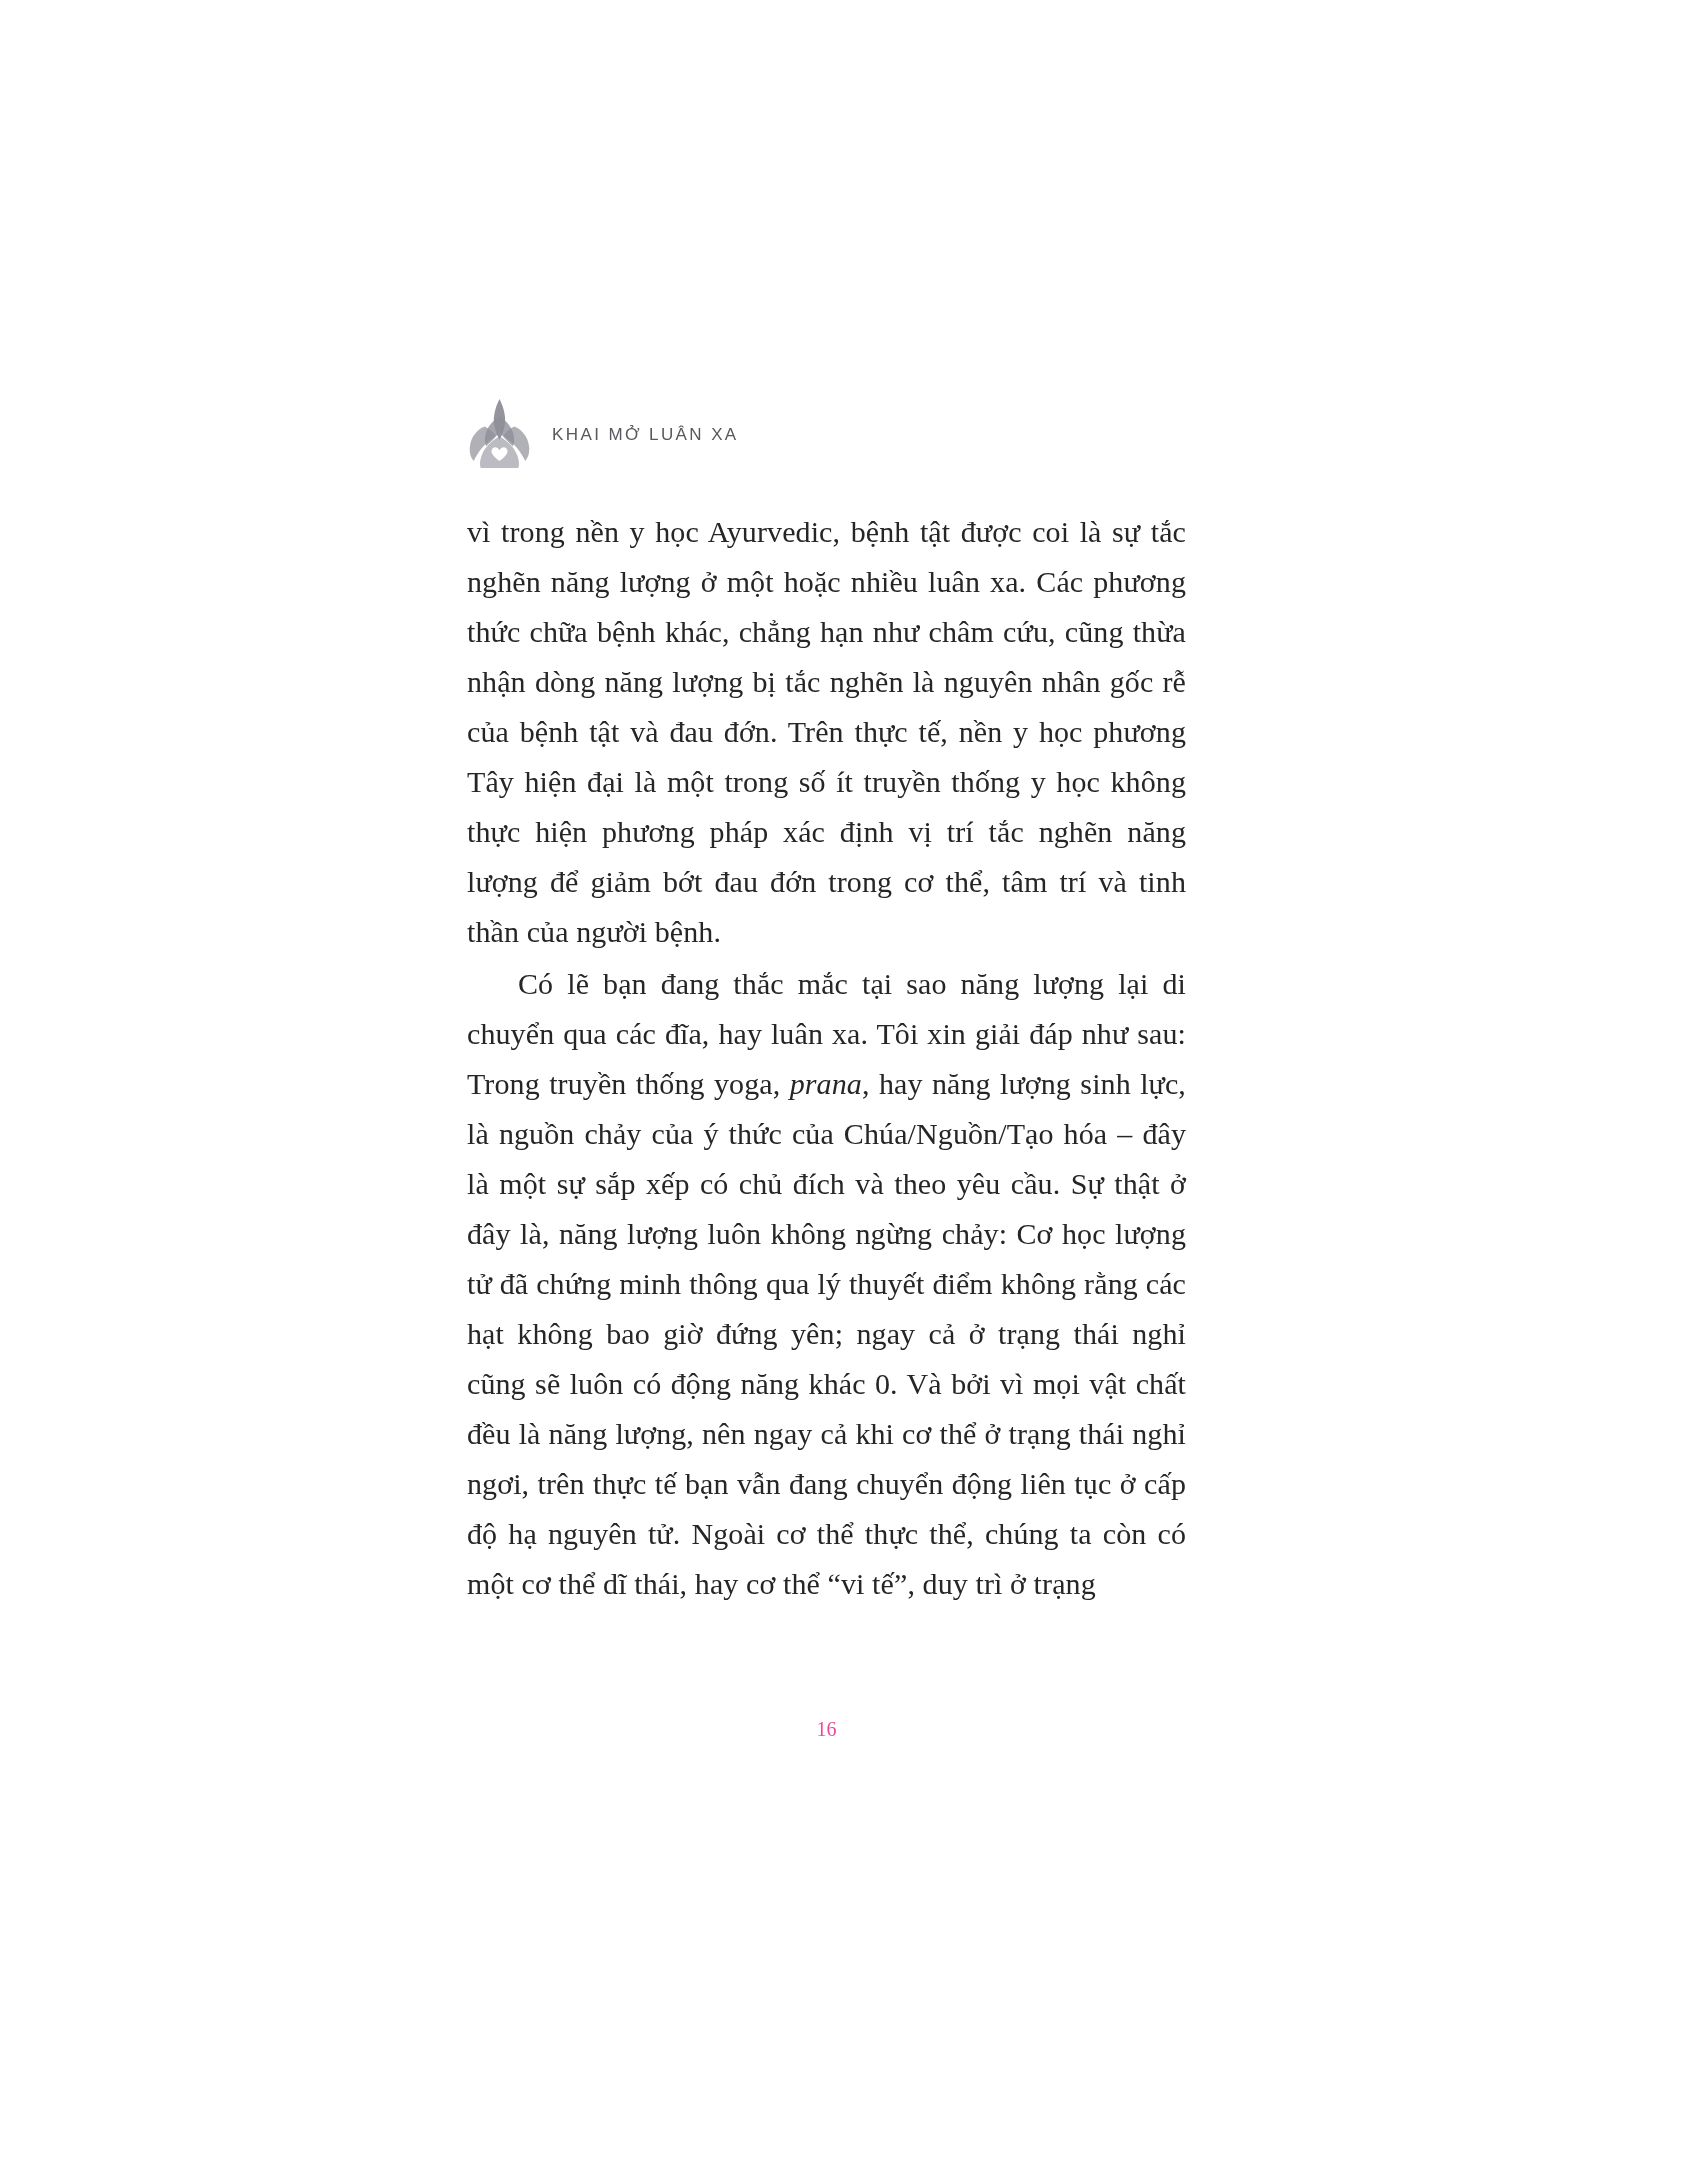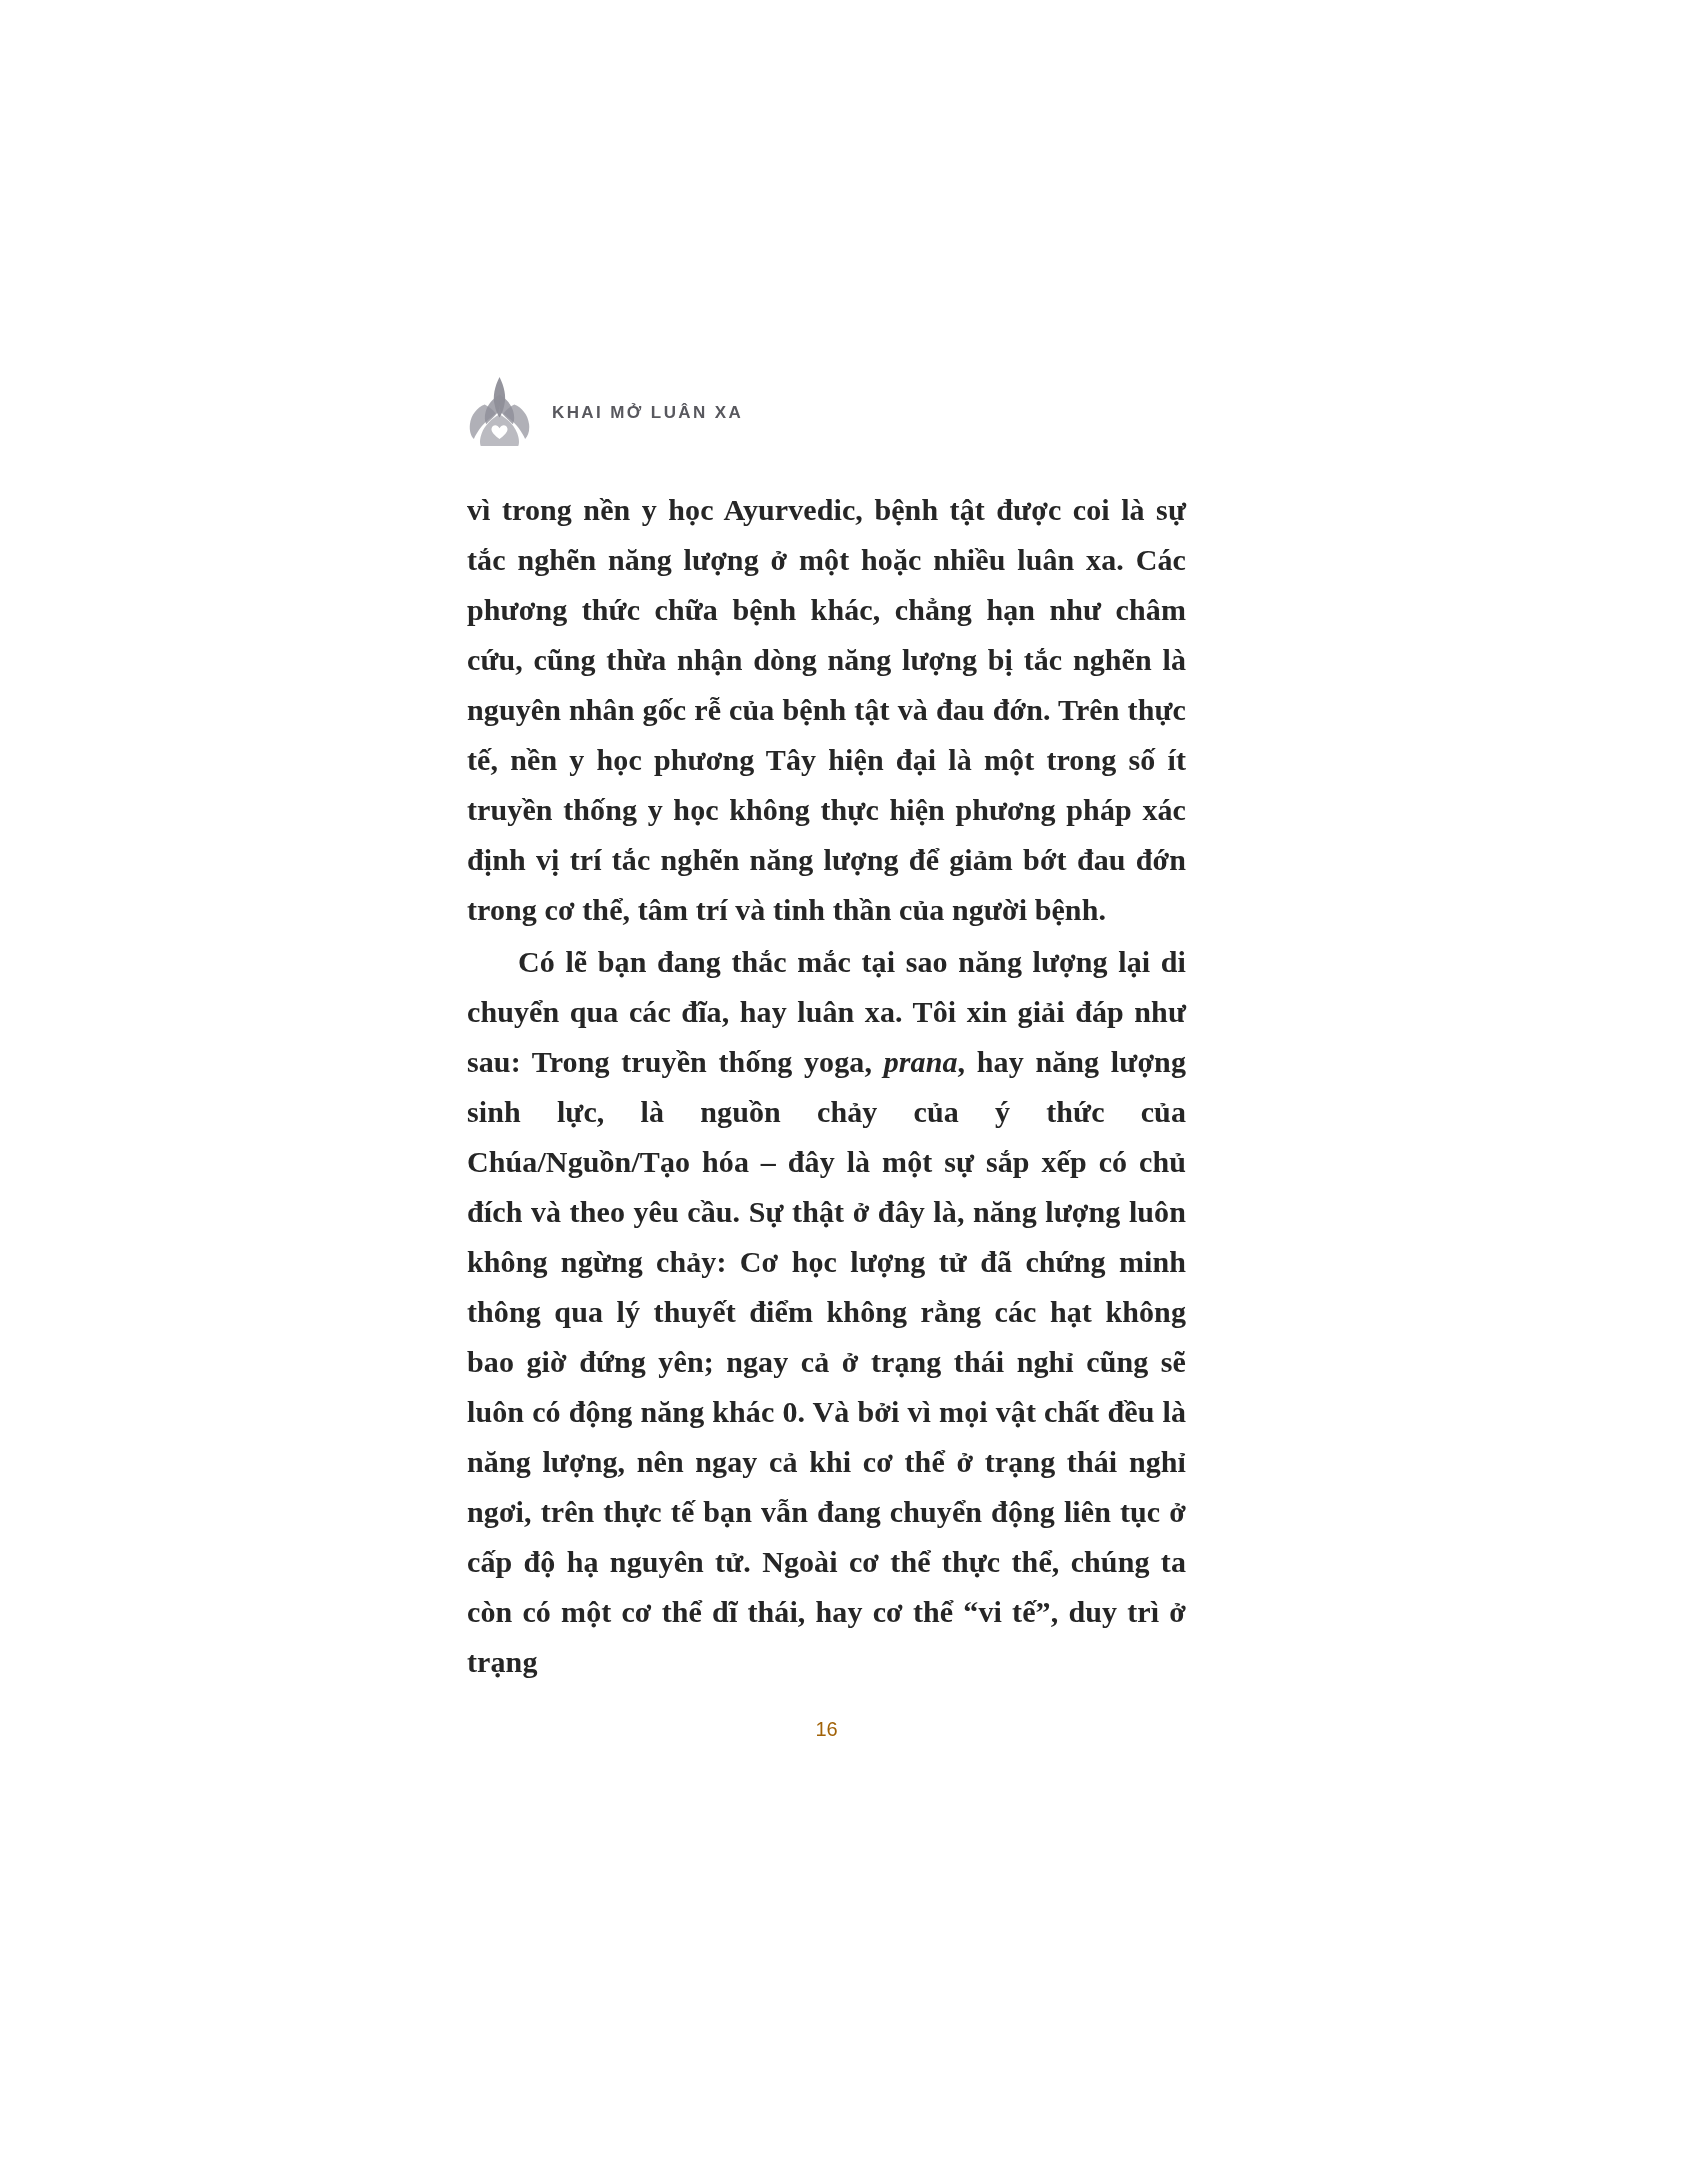--- a/index.html
+++ b/index.html
@@ -19,23 +19,22 @@
     position: absolute;
     left: 0;
     top: 0;
     width: 1683px;
     height: 2178px;
     background: #ffffff;
   }
   .content {
     position: absolute;
     left: 465px;
-    top: 366px;
+    top: 388px;
     width: 723px;
-    font-weight: bold;
   }
   .runhead {
     display: flex;
     align-items: center;
     gap: 18px;
     height: 89px;
     margin-bottom: 30px;
   }
   .runhead .lotus {
     width: 69px;
@@ -67,23 +66,23 @@
   }
   .body-text em {
     font-style: italic;
   }
   .folio {
     position: absolute;
     left: 465px;
     top: 1718px;
     width: 723px;
     text-align: center;
-    font-family: Liberation Sans, sans-serif;
+    font-family: Liberation Serif, serif;
     font-size: 20px;
-    color: #a16207;
+    color: #ec4899;
   }
 </style>
 </head>
 <body>
 
 <div class="page">
 
   <div class="content">
 
     <div class="runhead">

